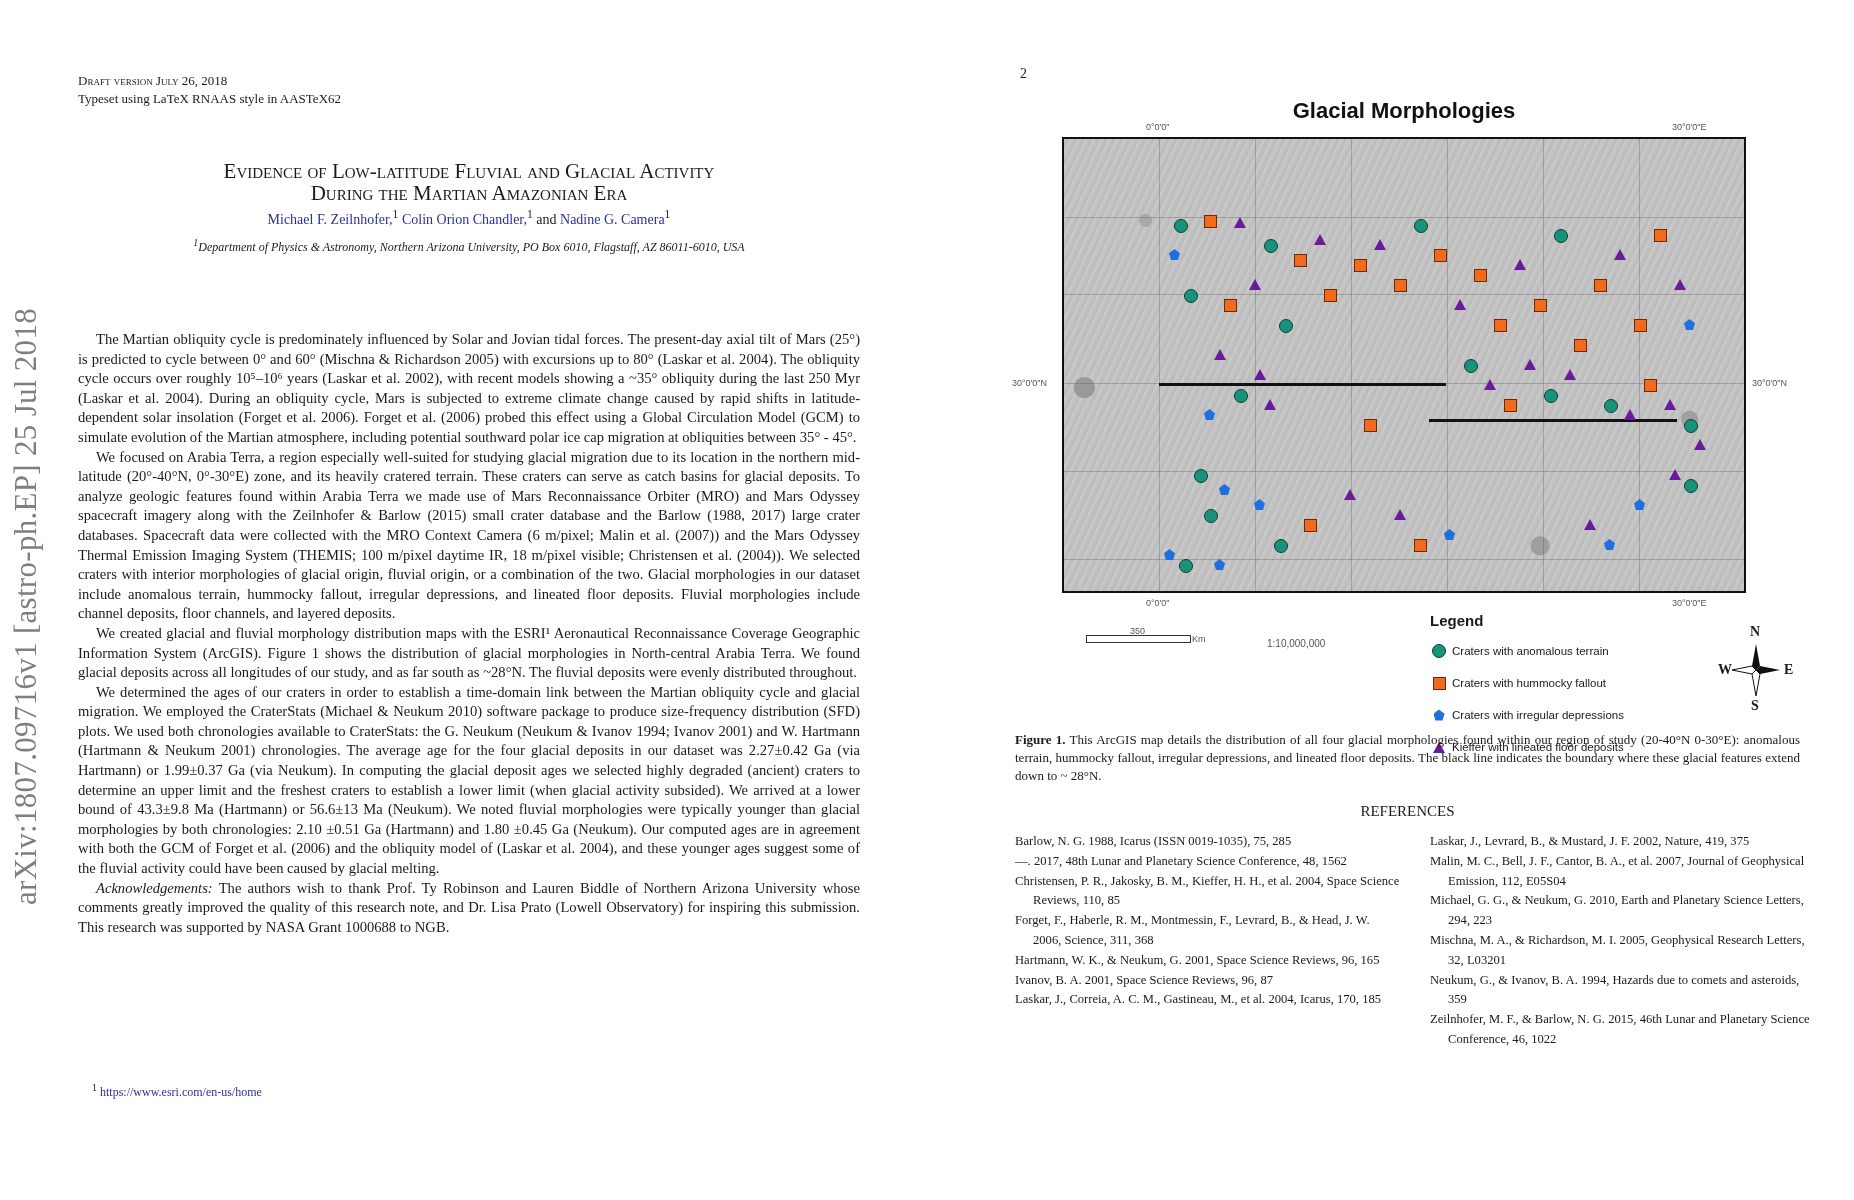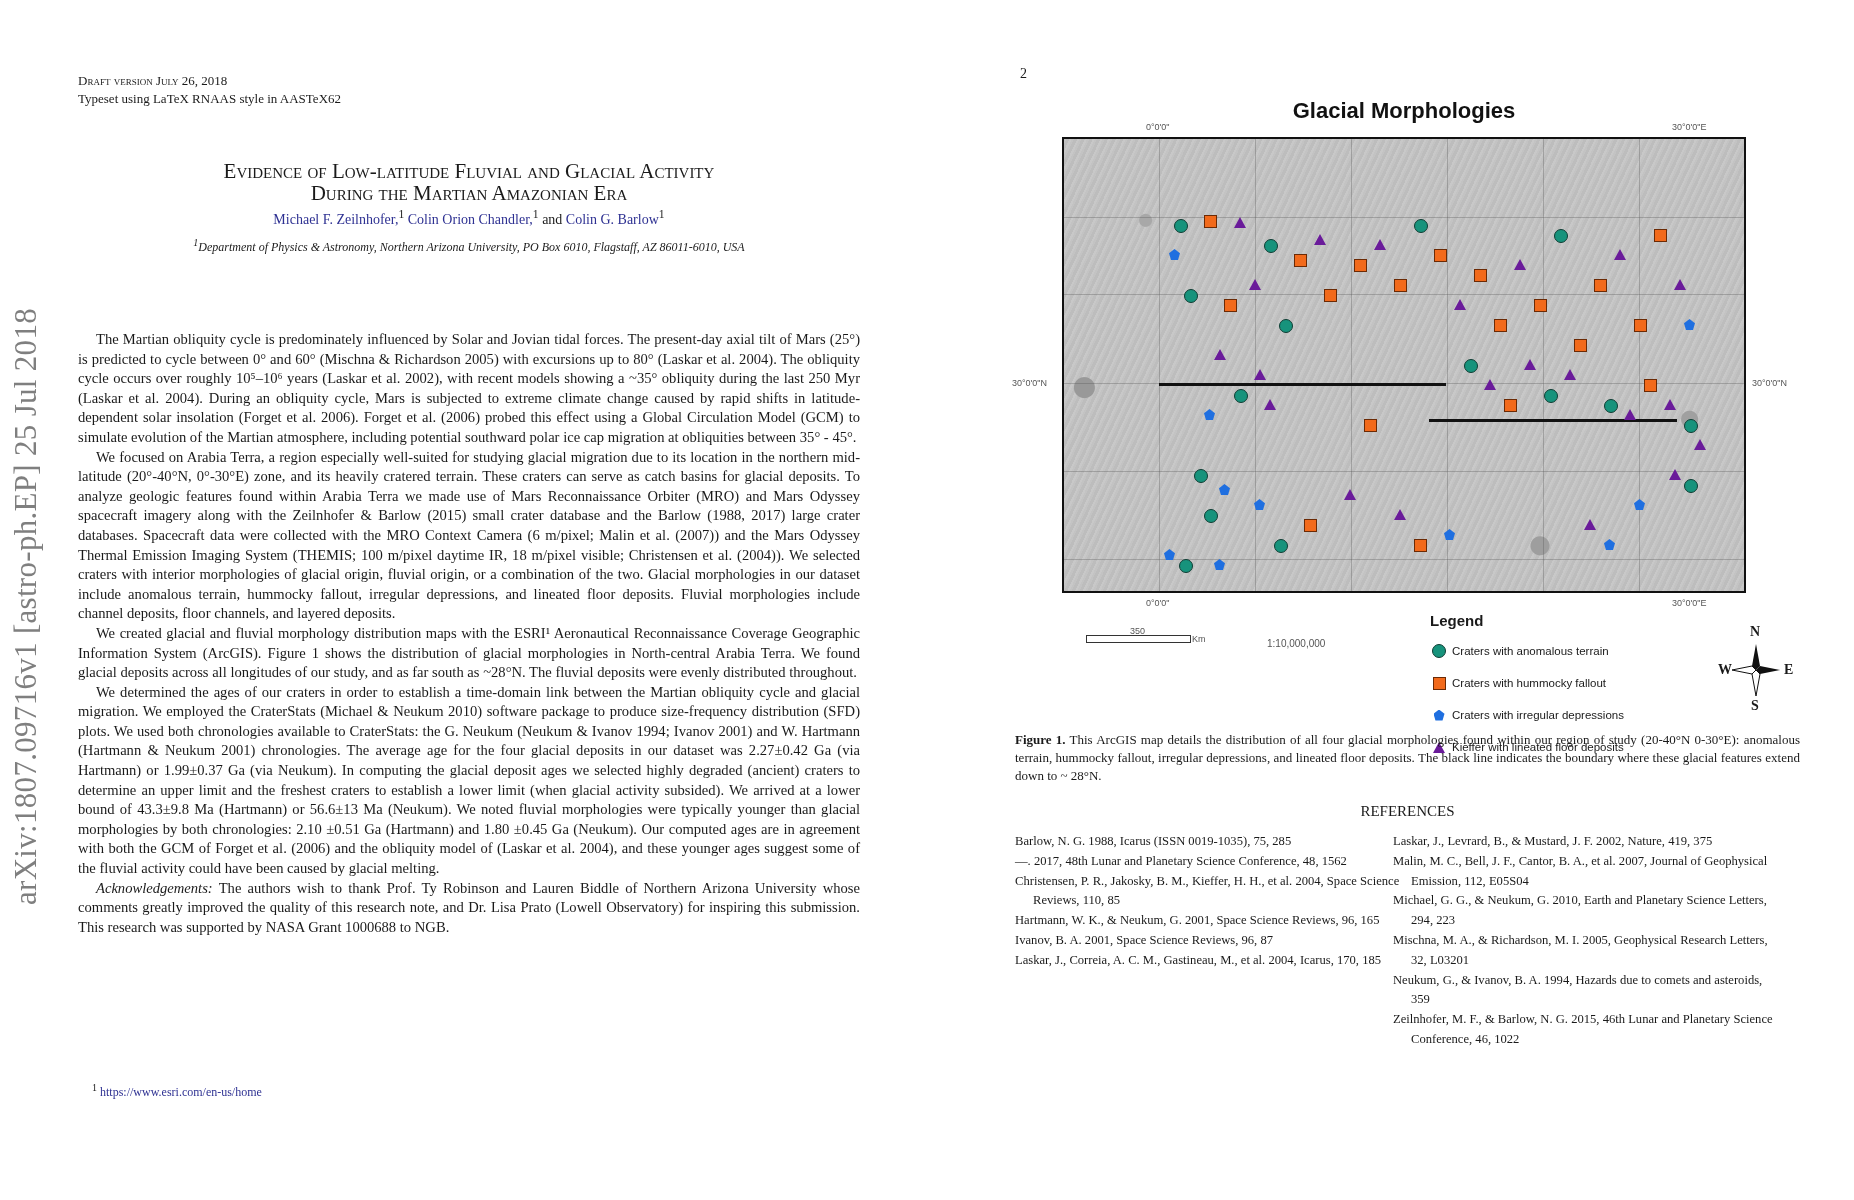--- a/index.html
+++ b/index.html
@@ -61,21 +61,21 @@
 
 <div class="abs title sc">
   <div>Evidence of Low-latitude Fluvial and Glacial Activity</div>
   <div>During the Martian Amazonian Era</div>
 </div>
 
 <div class="abs authors">
   <span class="link">Michael F. Zeilnhofer,</span><sup>1</sup>
   <span class="link">Colin Orion Chandler,</span><sup>1</sup>
   <span>and</span>
-  <span class="link">Colin G. Barlow</span><sup>1</sup>
+  <span class="link">Nadine G. Camera</span><sup>1</sup>
 </div>
 
 <div class="abs affil">
   <sup>1</sup><span>Department of Physics &amp; Astronomy, Northern Arizona University, PO Box 6010, Flagstaff, AZ 86011-6010, USA</span>
 </div>
 
 <div class="abs body">
   <p>The Martian obliquity cycle is predominately influenced by Solar and Jovian tidal forces. The present-day axial tilt of Mars (25°) is predicted to cycle between 0° and 60° (Mischna &amp; Richardson 2005) with excursions up to 80° (Laskar et al. 2004). The obliquity cycle occurs over roughly 10⁵–10⁶ years (Laskar et al. 2002), with recent models showing a ~35° obliquity during the last 250 Myr (Laskar et al. 2004). During an obliquity cycle, Mars is subjected to extreme climate change caused by rapid shifts in latitude-dependent solar insolation (Forget et al. 2006). Forget et al. (2006) probed this effect using a Global Circulation Model (GCM) to simulate evolution of the Martian atmosphere, including potential southward polar ice cap migration at obliquities between 35° - 45°.</p>
   <p>We focused on Arabia Terra, a region especially well-suited for studying glacial migration due to its location in the northern mid-latitude (20°-40°N, 0°-30°E) zone, and its heavily cratered terrain. These craters can serve as catch basins for glacial deposits. To analyze geologic features found within Arabia Terra we made use of Mars Reconnaissance Orbiter (MRO) and Mars Odyssey spacecraft imagery along with the Zeilnhofer &amp; Barlow (2015) small crater database and the Barlow (1988, 2017) large crater databases. Spacecraft data were collected with the MRO Context Camera (6 m/pixel; Malin et al. (2007)) and the Mars Odyssey Thermal Emission Imaging System (THEMIS; 100 m/pixel daytime IR, 18 m/pixel visible; Christensen et al. (2004)). We selected craters with interior morphologies of glacial origin, fluvial origin, or a combination of the two. Glacial morphologies in our dataset include anomalous terrain, hummocky fallout, irregular depressions, and lineated floor deposits. Fluvial morphologies include channel deposits, floor channels, and layered deposits.</p>
   <p>We created glacial and fluvial morphology distribution maps with the ESRI¹ Aeronautical Reconnaissance Coverage Geographic Information System (ArcGIS). Figure 1 shows the distribution of glacial morphologies in North-central Arabia Terra. We found glacial deposits across all longitudes of our study, and as far south as ~28°N. The fluvial deposits were evenly distributed throughout.</p>
@@ -230,24 +230,25 @@
 <div class="abs caption">
   <b>Figure 1.</b><span> This ArcGIS map details the distribution of all four glacial morphologies found within our region of study (20-40°N 0-30°E): anomalous terrain, hummocky fallout, irregular depressions, and lineated floor deposits. The black line indicates the boundary where these glacial features extend down to ~ 28°N.</span>
 </div>
 
 <div class="abs refhead">REFERENCES</div>
 
 <div class="abs refs" style="left:1015px;">
   <div>Barlow, N. G. 1988, Icarus (ISSN 0019-1035), 75, 285</div>
   <div>—. 2017, 48th Lunar and Planetary Science Conference, 48, 1562</div>
   <div>Christensen, P. R., Jakosky, B. M., Kieffer, H. H., et al. 2004, Space Science Reviews, 110, 85</div>
+  <div>Forget, F., Haberle, R. M., Montmessin, F., Levrard, B., &amp; Head, J. W. 2006, Science, 311, 368</div>
   <div>Hartmann, W. K., &amp; Neukum, G. 2001, Space Science Reviews, 96, 165</div>
   <div>Ivanov, B. A. 2001, Space Science Reviews, 96, 87</div>
   <div>Laskar, J., Correia, A. C. M., Gastineau, M., et al. 2004, Icarus, 170, 185</div>
 </div>
-<div class="abs refs" style="left:1393px;">
+<div class="abs refs" style="left:1430px;">
   <div>Laskar, J., Levrard, B., &amp; Mustard, J. F. 2002, Nature, 419, 375</div>
   <div>Malin, M. C., Bell, J. F., Cantor, B. A., et al. 2007, Journal of Geophysical Emission, 112, E05S04</div>
   <div>Michael, G. G., &amp; Neukum, G. 2010, Earth and Planetary Science Letters, 294, 223</div>
   <div>Mischna, M. A., &amp; Richardson, M. I. 2005, Geophysical Research Letters, 32, L03201</div>
   <div>Neukum, G., &amp; Ivanov, B. A. 1994, Hazards due to comets and asteroids, 359</div>
   <div>Zeilnhofer, M. F., &amp; Barlow, N. G. 2015, 46th Lunar and Planetary Science Conference, 46, 1022</div>
 </div>
 
 </body></html>

